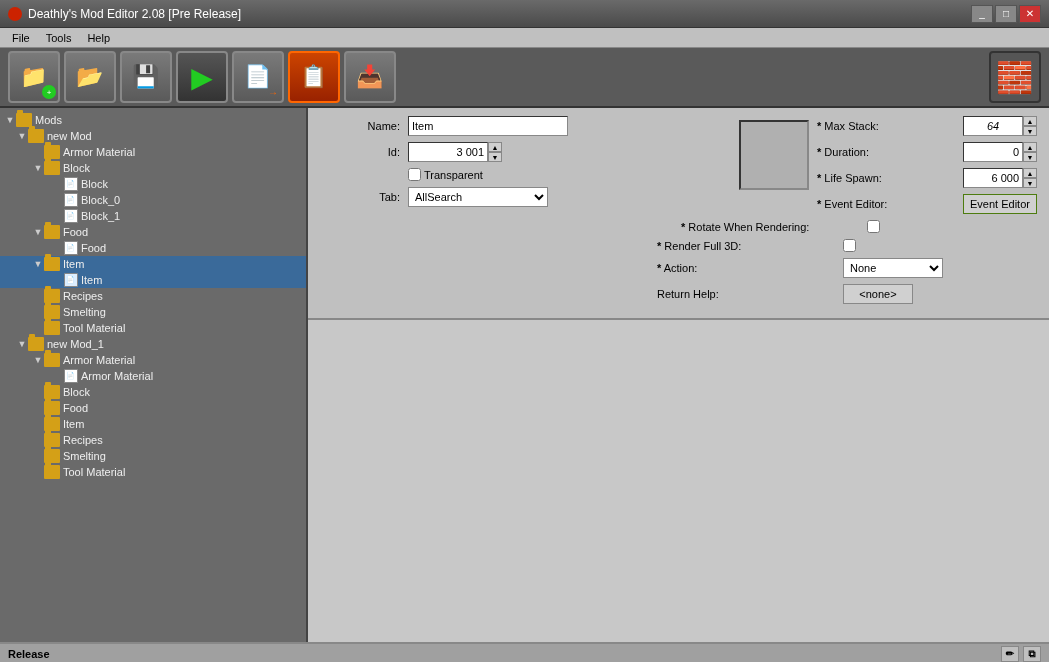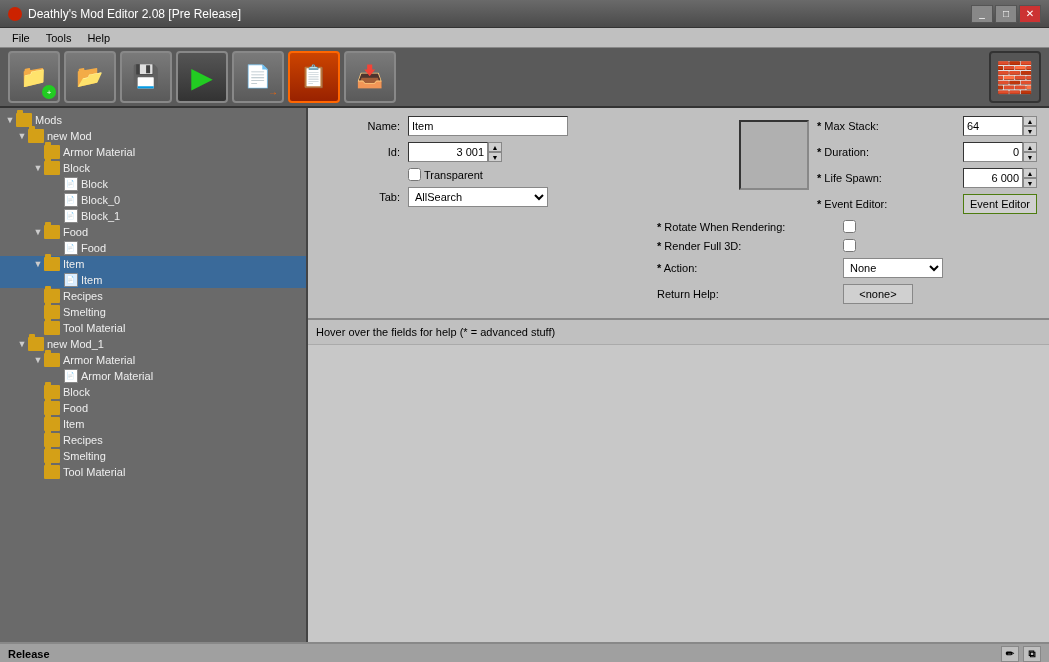--- a/index.html
+++ b/index.html
@@ -587,21 +587,21 @@
 
         <div class="form-middle">
           <div id="img-preview"></div>
         </div>
 
         <div class="form-right">
 
           <div class="right-row">
             <span class="right-label"><span class="star">*</span> Max Stack:</span>
             <div class="form-spinner">
-              <input type="text" value="64" style="width: 60px; text-align: left;">
+              <input type="text" value="64" style="width: 60px; text-align: center; font-style: italic;">
               <div class="spinner-btns">
                 <div class="spinner-btn">▲</div>
                 <div class="spinner-btn">▼</div>
               </div>
             </div>
           </div>
 
           <div class="right-row">
             <span class="right-label"><span class="star">*</span> Duration:</span>
             <div class="form-spinner">
@@ -624,21 +624,21 @@
             </div>
           </div>
 
           <div class="right-row">
             <span class="right-label"><span class="star">*</span> Event Editor:</span>
             <button class="event-btn">Event Editor</button>
           </div>
 
           <div style="margin-top: 4px;">
             <div class="right-row" style="margin-left:-160px; width: 380px;">
-              <span class="right-label" style="width:170px;"><span class="star">*</span> Rotate When Rendering:</span>
+              <span class="right-label" style="width:170px;margin-left:24px;"><span class="star">*</span> Rotate When Rendering:</span>
               <input type="checkbox" style="">
             </div>
             <div class="right-row" style="margin-left:-160px; width:380px;">
               <span class="right-label" style="width:170px;"><span class="star">*</span> Render Full 3D:</span>
               <input type="checkbox" style="">
             </div>
             <div class="right-row" style="margin-left:-160px; width:380px;">
               <span class="right-label" style="width:170px;"><span class="star">*</span> Action:</span>
               <select class="right-select">
                 <option>None</option>
@@ -650,21 +650,20 @@
             </div>
             <div class="right-row" style="margin-left:-160px; width:380px;">
               <span class="right-label" style="width:170px;">Return Help:</span>
               <button class="return-btn">&lt;none&gt;</button>
             </div>
           </div>
         </div>
       </div>
     </div>
 
-    <div id="hover-help">Hover over the fields for help (* = advanced stuff)</div>
 
     <div id="edit-area"></div>
   </div>
 </div>
 
 <div id="console-area">
   <div id="console-header">
     <span>Release</span>
     <div id="console-tools">
       <div class="console-tool-btn" title="Clear">✏</div>

